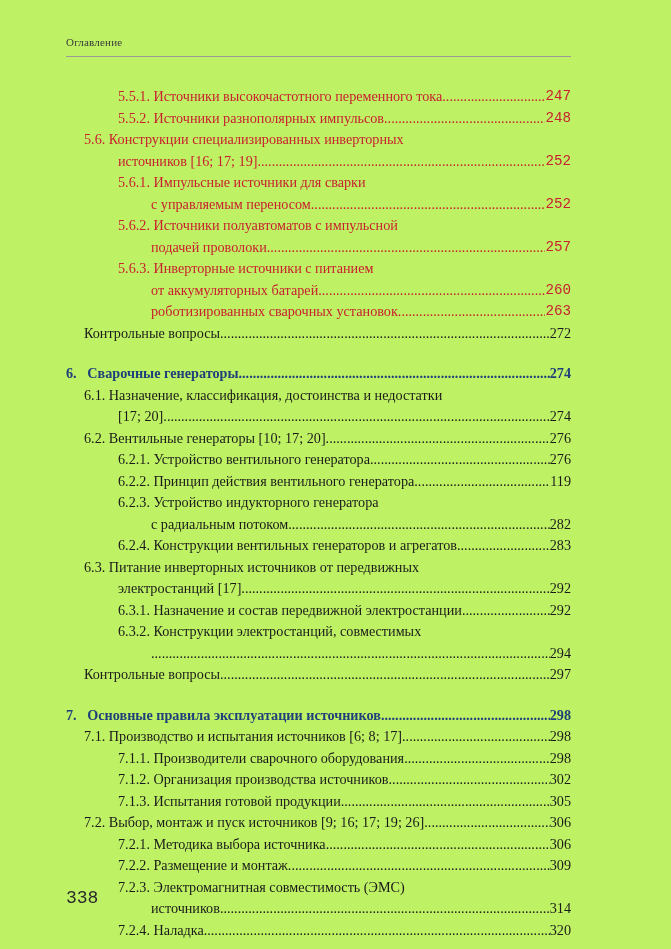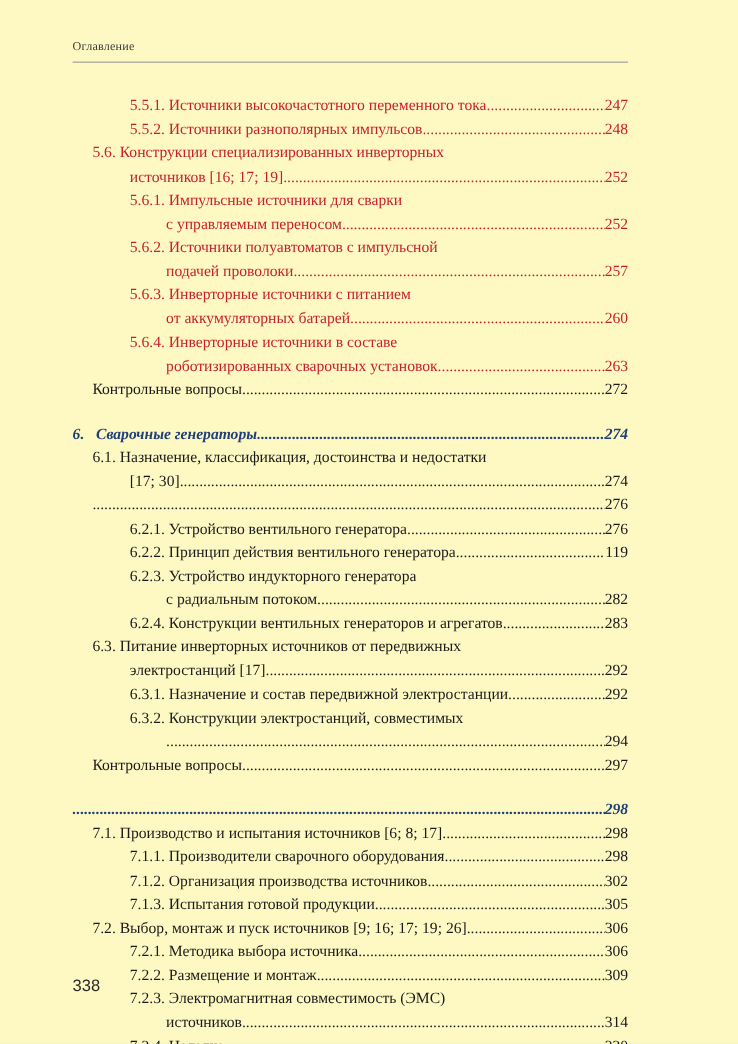--- a/index.html
+++ b/index.html
@@ -7,21 +7,21 @@
     padding: 0;
     background: #d8d8d8;
   }
   body {
     font-family: "Liberation Serif", serif;
   }
   .page {
     position: relative;
     width: 671px;
     height: 949px;
-    background: #fef9c3;
+    background: #bef264;
     overflow: hidden;
   }
   .header {
     position: absolute;
     top: 36px;
     left: 66px;
     width: 505px;
     font-size: 11px;
     color: #3a3a3a;
     letter-spacing: 0.2px;
@@ -58,23 +58,23 @@
     letter-spacing: 0px;
     margin: 0 0px;
   }
   .row .page-no {
     flex: 0 0 auto;
     text-align: right;
   }
   
   .red { color: #c8202e; }
   .dark { color: #1a1a1a; }
-  .blue { color: #1f3f7a; font-style: italic; }
+  .blue { color: #1f3f7a; }
   .bluepg { color: #1f3f7a; }
-  .redpg { color: #c8202e; }
+  .redpg { color: #c8202e; font-family: Liberation Mono, monospace; }
 
   .b { font-weight: bold; }
 
   
   .lvl1 { padding-left: 0px; }
   .lvl2 { padding-left: 18px; }
   .lvl3 { padding-left: 52px; }
   .lvl-cont2 { padding-left: 52px; }
   .lvl-cont3 { padding-left: 85px; }
 
@@ -86,23 +86,23 @@
     left: 0;
     top: 855px;
     width: 671px;
     height: 94px;
     pointer-events: none;
   }
   .folio {
     position: absolute;
     left: 66px;
     top: 888px;
-    font-size: 15px;
+    font-size: 18px;
     color: #2a2a2a;
-    font-family: Liberation Sans, sans-serif;
+    font-family: Liberation Mono, monospace;
   }
 </style>
 </head>
 <body>
 
 <div class="page">
 
   <div class="header">Оглавление</div>
   <div class="header-rule"></div>
 
@@ -142,47 +142,45 @@
         <span class="page-no redpg">257</span>
       </div>
       <div class="row lvl3 red">
         <span class="label">5.6.3. Инверторные источники с питанием</span>
       </div>
       <div class="row lvl-cont3 red">
         <span class="label">от аккумуляторных батарей</span>
         <span class="dots">...................................................................................................................................................................</span>
         <span class="page-no redpg">260</span>
       </div>
-      <div class="row lvl3 red">
-        <span class="label">5.6.4. Инверторные источники в составе</span>
-      </div>
       <div class="row lvl-cont3 red">
         <span class="label">роботизированных сварочных установок</span>
         <span class="dots">...................................................................................................................................................................</span>
         <span class="page-no redpg">263</span>
       </div>
       <div class="row lvl2 dark">
         <span class="label">Контрольные вопросы.</span>
         <span class="dots">...................................................................................................................................................................</span>
         <span class="page-no dark">272</span>
       </div>
       <div class="row lvl1 blue b gap-top">
         <span class="label">6.  Сварочные генераторы</span>
         <span class="dots">...................................................................................................................................................................</span>
         <span class="page-no bluepg">274</span>
       </div>
       <div class="row lvl2 dark">
         <span class="label">6.1. Назначение, классификация, достоинства и недостатки</span>
       </div>
       <div class="row lvl-cont2 dark">
-        <span class="label">[17; 30]</span>
+        <span class="label">[17; 20]</span>
         <span class="dots">...................................................................................................................................................................</span>
         <span class="page-no dark">274</span>
       </div>
       <div class="row lvl2 dark">
+        <span class="label">6.2. Вентильные генераторы [10; 17; 20]</span>
         <span class="dots">...................................................................................................................................................................</span>
         <span class="page-no dark">276</span>
       </div>
       <div class="row lvl3 dark">
         <span class="label">6.2.1. Устройство вентильного генератора</span>
         <span class="dots">...................................................................................................................................................................</span>
         <span class="page-no dark">276</span>
       </div>
       <div class="row lvl3 dark">
         <span class="label">6.2.2. Принцип действия вентильного генератора</span>
@@ -221,20 +219,21 @@
       <div class="row lvl-cont3 dark">
         <span class="dots">...................................................................................................................................................................</span>
         <span class="page-no dark">294</span>
       </div>
       <div class="row lvl2 dark">
         <span class="label">Контрольные вопросы.</span>
         <span class="dots">...................................................................................................................................................................</span>
         <span class="page-no dark">297</span>
       </div>
       <div class="row lvl1 blue b gap-top">
+        <span class="label">7.  Основные правила эксплуатации источников</span>
         <span class="dots">...................................................................................................................................................................</span>
         <span class="page-no bluepg">298</span>
       </div>
       <div class="row lvl2 dark">
         <span class="label">7.1. Производство и испытания источников [6; 8; 17]</span>
         <span class="dots">...................................................................................................................................................................</span>
         <span class="page-no dark">298</span>
       </div>
       <div class="row lvl3 dark">
         <span class="label">7.1.1. Производители сварочного оборудования</span>

